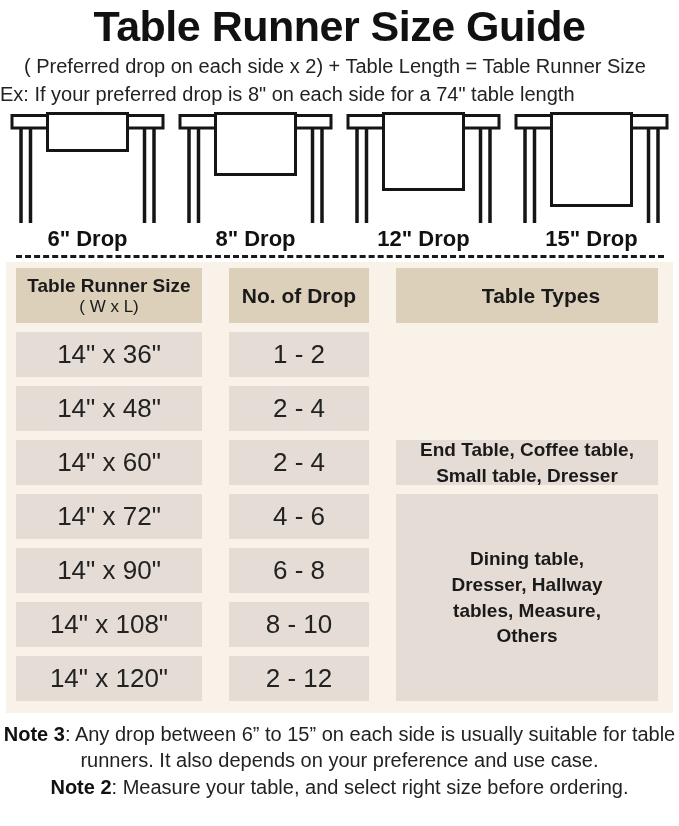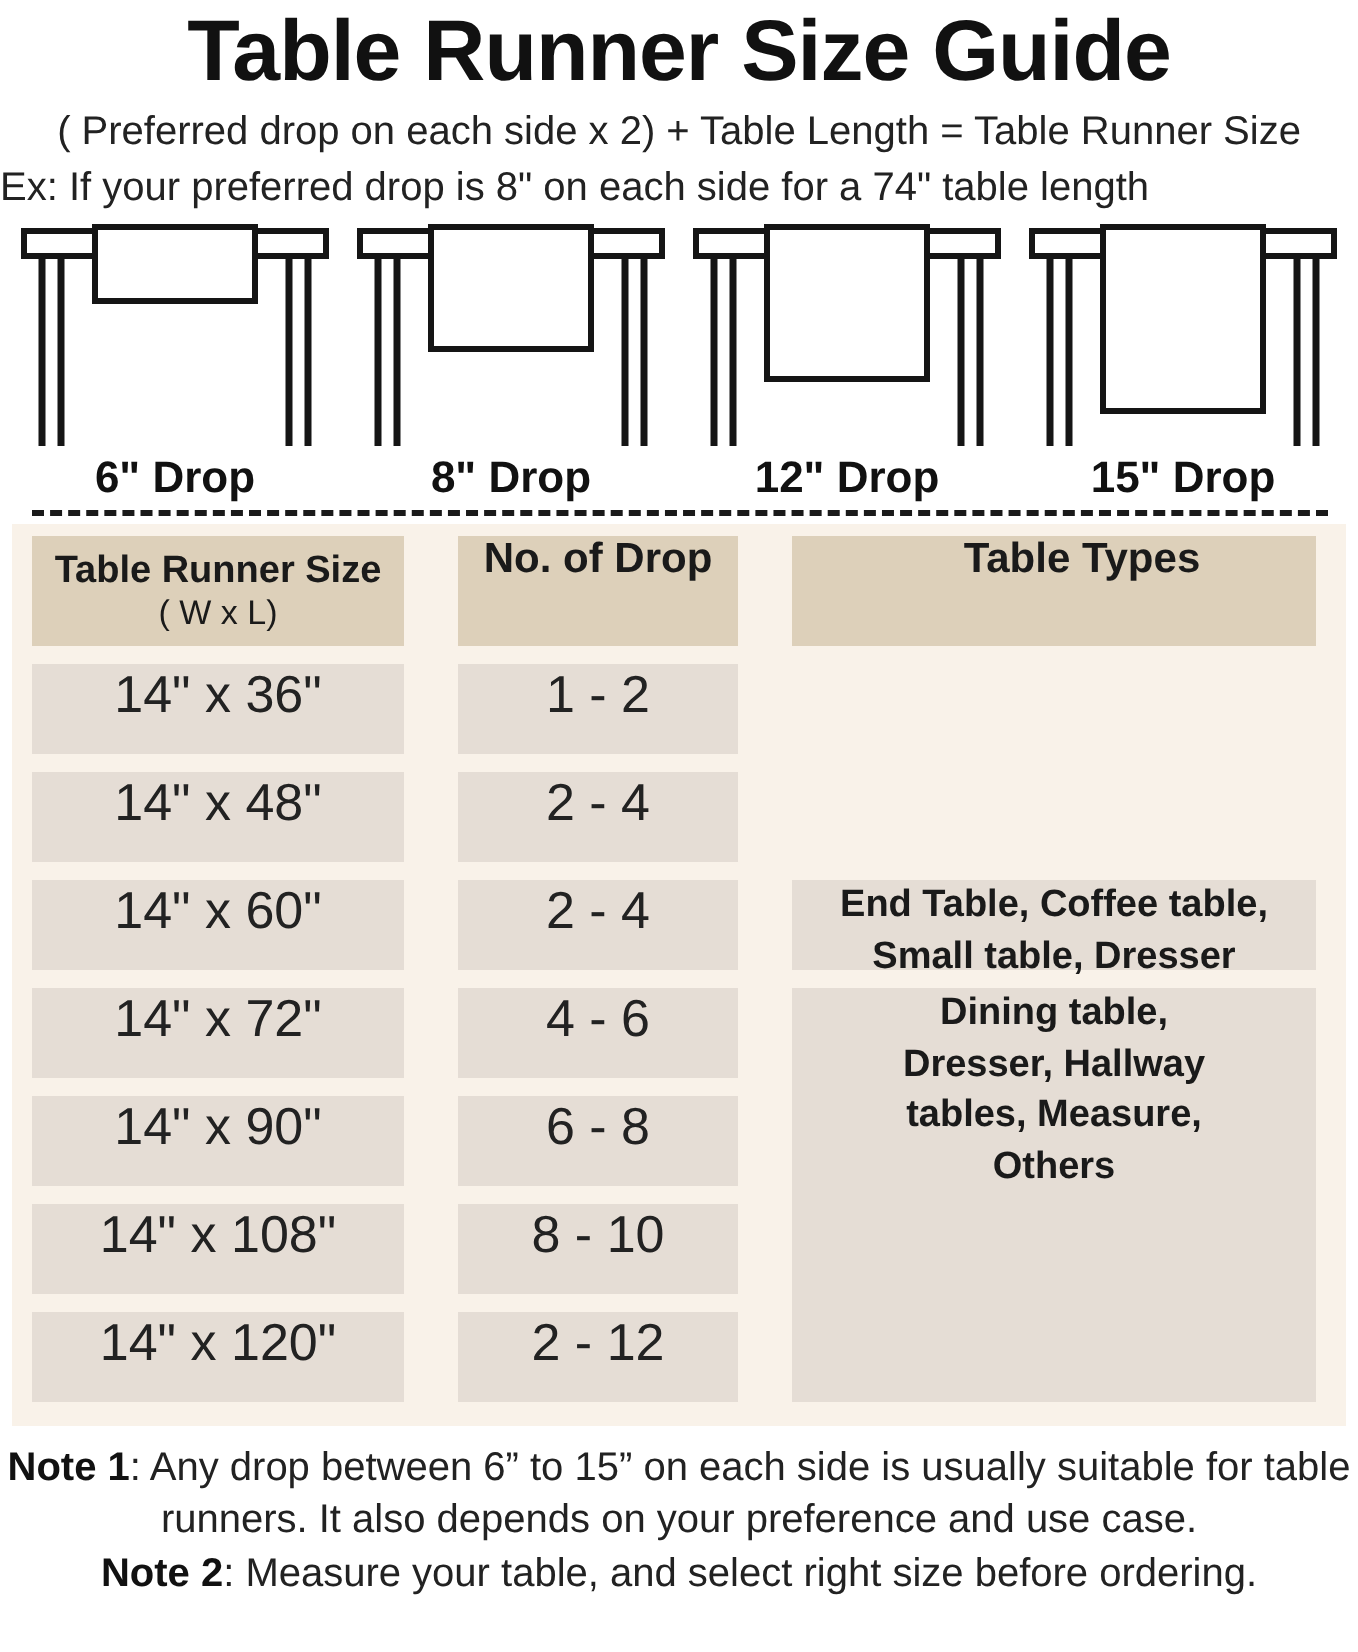--- a/index.html
+++ b/index.html
@@ -15,24 +15,25 @@
 
   .title {
     margin: 2px 0 4px;
     text-align: center;
     font-size: 43px;
     font-weight: 700;
     letter-spacing: -0.5px;
     color: #111;
   }
   .formula-line {
-    text-align: center;
+    text-align: left;
     font-size: 20px;
     color: #222;
     margin: 4px 0 5px;
+    padding-left: 24px;
   }
   .example-line { text-align: left; font-size: 20px; color: #222; margin: 3px 0; }
 
   .illustrations {
     display: flex; justify-content: center; align-items: flex-start;
     gap: 13px; margin-top: 6px;
   }
   .illu { width: 155px; display: flex; flex-direction: column; align-items: center; }
   .illu svg { display: block; width: 155px; height: 112px; }
   .drop-label { font-size: 22px; font-weight: 700; color: #111; margin-top: 2px; }
@@ -48,21 +49,21 @@
     background: #f9f2e9;
     display: grid;
     grid-template-columns: 186px 140px 262px;
     grid-template-rows: 55px repeat(7, 45px);
     column-gap: 27px;
     row-gap: 9px;
     padding: 6px 5px 12px 10px;
   }
   .cell {
     background: #e5ddd5;
-    display: flex; justify-content: center;
+    display: flex; align-items: center; justify-content: center;
     text-align: center;
   }
   .hdr { background: #ddd0ba; font-weight: 700; }
   .hdr-runner { flex-direction: column; line-height: 1.15; }
   .hdr-runner .main { font-size: 19px; font-weight: 700; }
   .hdr-runner .sub  { font-size: 17px; font-weight: 400; }
   .hdr-seats, .hdr-types { font-size: 21px; }
 
   .size-cell, .seats-cell { font-size: 26px; font-weight: 400; color: #222; }
   .col1 { grid-column: 1; }
@@ -186,17 +187,17 @@
     <div class="cell types-cell types-b">
       <span>End Table, Coffee table, Small table, Dresser</span>
     </div>
     <div class="cell types-cell types-c">
       <span>Dining table, Dresser, Hallway tables, Measure, Others</span>
     </div>
 
   </div>
 
   <div class="notes">
-    <div class="note"><span class="note-label">Note 1</span><span>: Any drop between 6” to 15” on each side is usually suitable for table runners. It also depends on your preference and use case.</span></div>
+    <div class="note"><span class="note-label">Note 3</span><span>: Any drop between 6” to 15” on each side is usually suitable for table runners. It also depends on your preference and use case.</span></div>
     <div class="note"><span class="note-label">Note 2</span><span>: Measure your table, and select right size before ordering.</span></div>
   </div>
 
 </div>
 
 </body></html>

